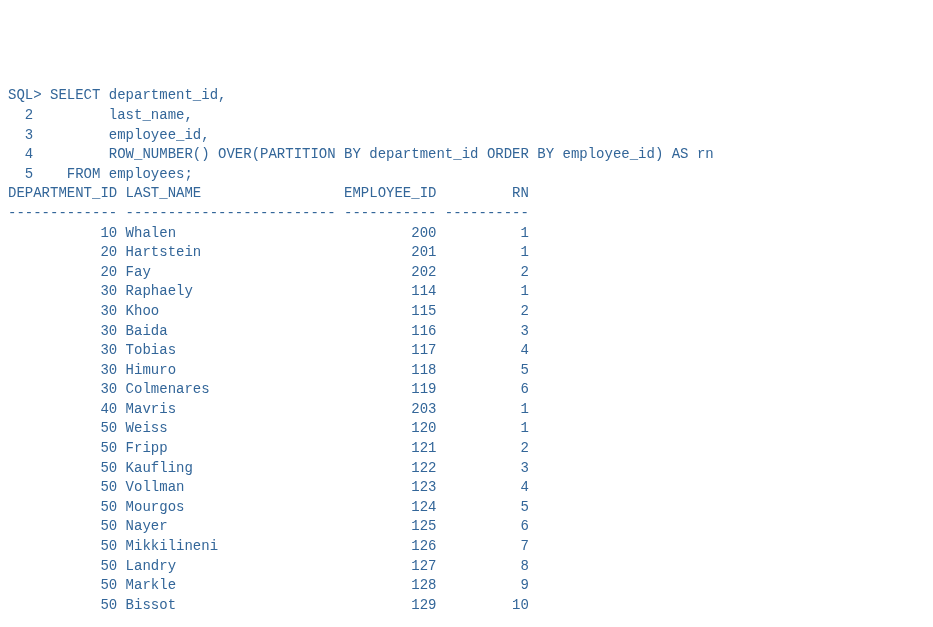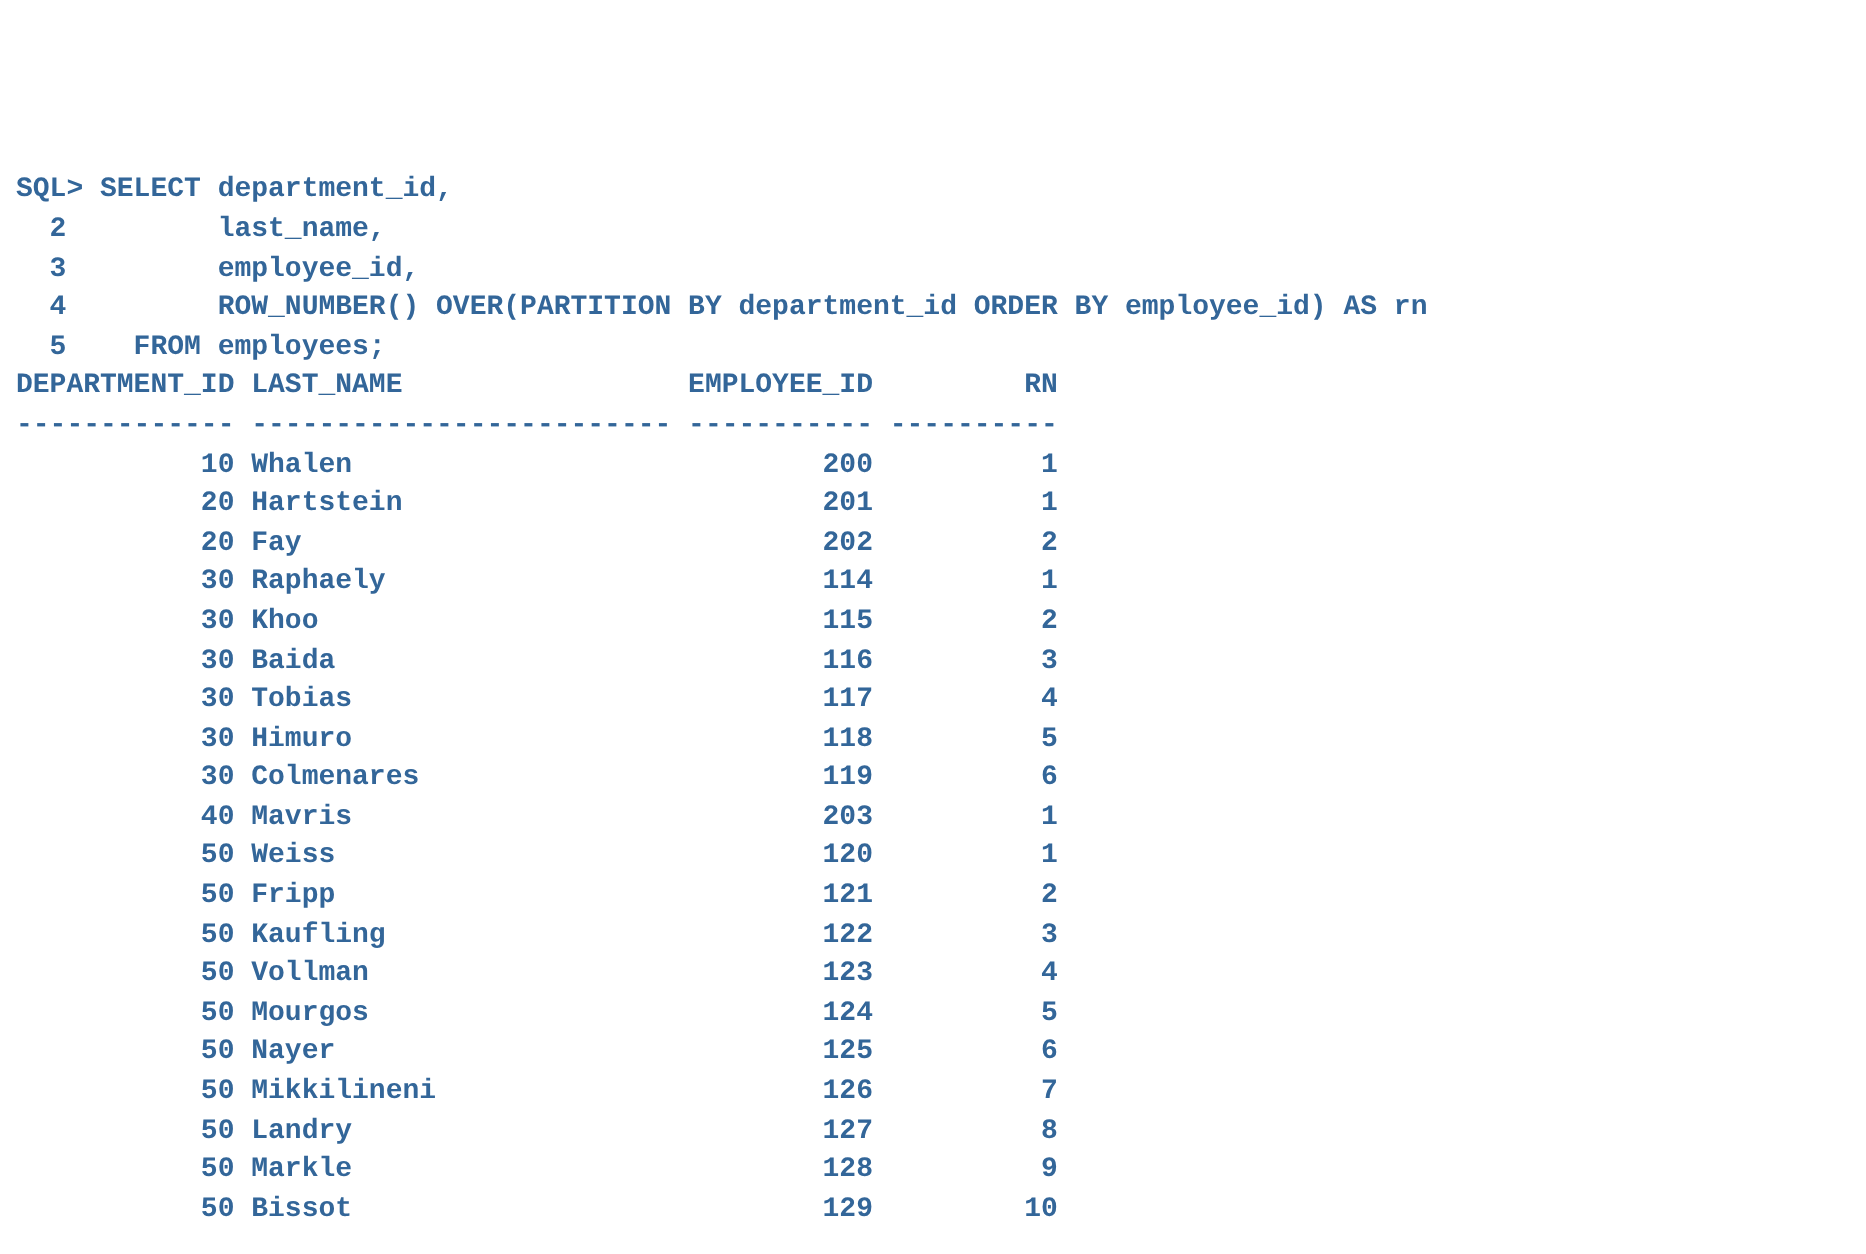--- a/index.html
+++ b/index.html
@@ -7,21 +7,20 @@
       font-size: 14px;
       background: #ffffff;
       color: #336699;
       margin: 0;
       padding: 8px;
       white-space: pre;
       line-height: 1.4;
     }
     .line {
       display: block;
-      font-weight: bold;
     }
   </style>
 </head>
 <body>
 
 
 
 <div id="container"><span class="line">SQL&gt; SELECT department_id,</span><span class="line">  2         last_name,</span><span class="line">  3         employee_id,</span><span class="line">  4         ROW_NUMBER() OVER(PARTITION BY department_id ORDER BY employee_id) AS rn</span><span class="line">  5    FROM employees;</span><span class="line"></span><span class="line">DEPARTMENT_ID LAST_NAME                 EMPLOYEE_ID         RN</span><span class="line">------------- ------------------------- ----------- ----------</span><span class="line">           10 Whalen                            200          1</span><span class="line">           20 Hartstein                         201          1</span><span class="line">           20 Fay                               202          2</span><span class="line">           30 Raphaely                          114          1</span><span class="line">           30 Khoo                              115          2</span><span class="line">           30 Baida                             116          3</span><span class="line">           30 Tobias                            117          4</span><span class="line">           30 Himuro                            118          5</span><span class="line">           30 Colmenares                        119          6</span><span class="line">           40 Mavris                            203          1</span><span class="line">           50 Weiss                             120          1</span><span class="line">           50 Fripp                             121          2</span><span class="line">           50 Kaufling                          122          3</span><span class="line">           50 Vollman                           123          4</span><span class="line">           50 Mourgos                           124          5</span><span class="line">           50 Nayer                             125          6</span><span class="line">           50 Mikkilineni                       126          7</span><span class="line">           50 Landry                            127          8</span><span class="line">           50 Markle                            128          9</span><span class="line">           50 Bissot                            129         10</span></div>
 
 

